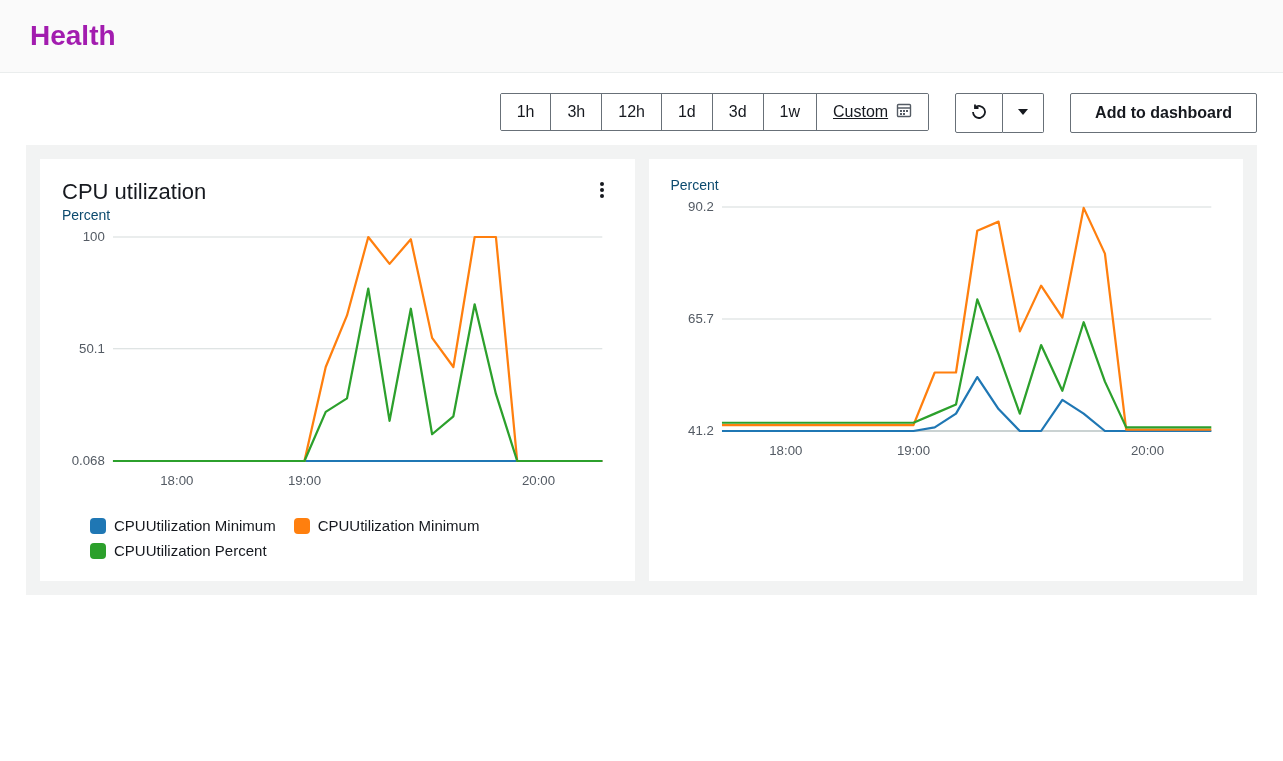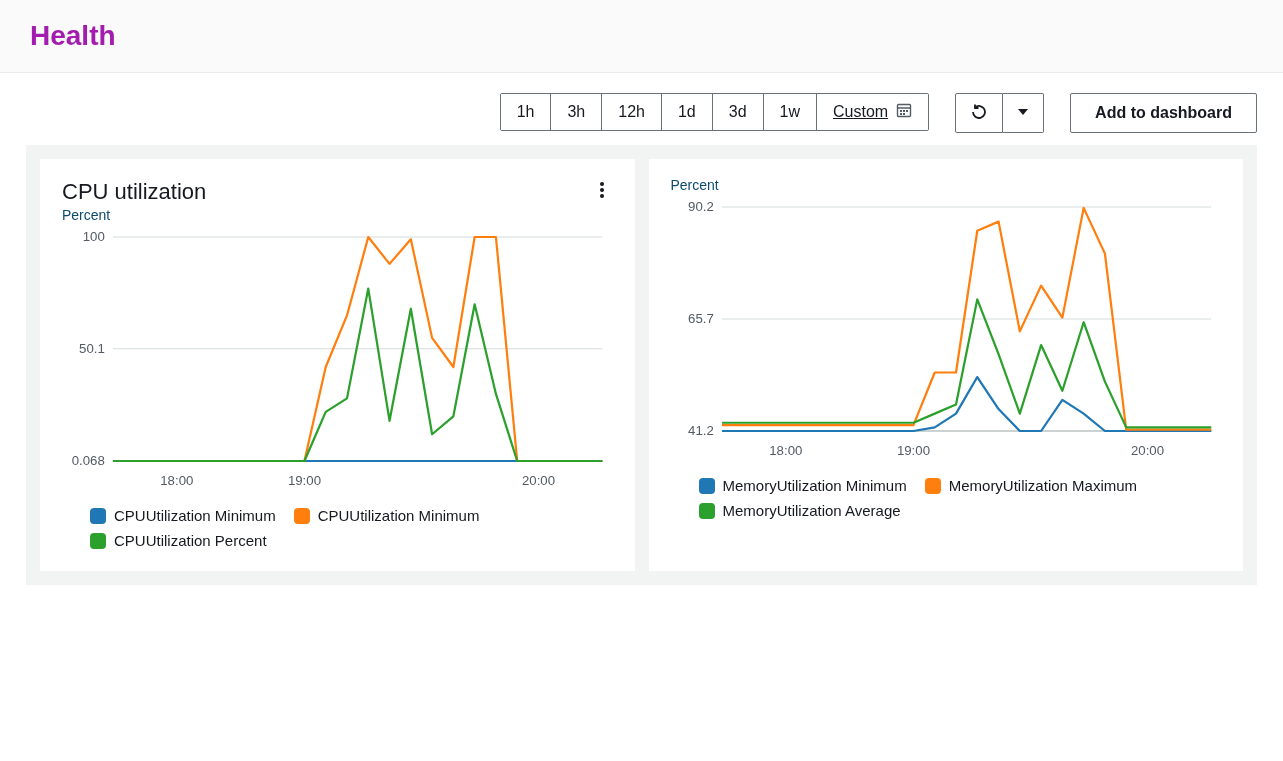--- a/index.html
+++ b/index.html
@@ -18,21 +18,21 @@
   .btn-group .icon-btn:last-child { border-top-left-radius: 0; border-bottom-left-radius: 0; border-left: none; }
   .add-btn { background: #fff; border: 1px solid #687078; border-radius: 2px; padding: 8px 24px; font-size: 16px; font-weight: 700; color: #16191f; cursor: pointer; height: 40px; }
   .panel-area { background: #f2f3f3; padding: 14px; display: flex; gap: 14px; }
   .chart-card { background: #fff; flex: 1; padding: 18px 22px 22px 22px; position: relative; }
   .chart-header { display: flex; justify-content: space-between; align-items: center; margin-bottom: 0; }
   .chart-title { font-size: 22px; font-weight: 400; color: #16191f; }
   .kebab { cursor: pointer; padding: 4px 8px; }
   .ylabel { font-size: 14px; color: #0c4a6e; margin-bottom: 8px; }
   .plot-wrap { position: relative; }
   .plot { width: 100%; height: 260px; display: block; }
-  .legend { display: flex; flex-wrap: wrap; gap: 8px 18px; margin-top: 16px; padding-left: 28px; }
+  .legend { display: flex; flex-wrap: wrap; gap: 8px 18px; margin-top: 26px; padding-left: 28px; }
   .legend-item { display: flex; align-items: center; gap: 8px; font-size: 15px; color: #16191f; }
   .legend-swatch { width: 16px; height: 16px; border-radius: 4px; }
   svg text { font-family: inherit; }
 </style>
 </head>
 <body>
 
 <div class="header-section">
   <h1 class="page-title">Health</h1>
 </div>
@@ -142,30 +142,16 @@
             <text x="42" y="10" text-anchor="end" font-size="13" fill="#545b64">90.2</text>
             <line x1="50" y1="230" x2="530" y2="230" stroke="#aab7b8" stroke-width="1"></line>
             <text x="112.6086956521739" y="254" text-anchor="middle" font-size="13" fill="#545b64">18:00</text>
             <text x="237.82608695652175" y="254" text-anchor="middle" font-size="13" fill="#545b64">19:00</text>
             <text x="467.39130434782606" y="254" text-anchor="middle" font-size="13" fill="#545b64">20:00</text>
             <path d="M50 230 L70.86956521739131 230 L91.73913043478261 230 L112.6086956521739 230 L133.47826086956522 230 L154.3478260869565 230 L175.2173913043478 230 L196.08695652173913 230 L216.95652173913044 230 L237.82608695652175 230 L258.695652173913 226.34285714285716 L279.5652173913044 212.62857142857143 L300.4347826086956 176.05714285714285 L321.30434782608694 208.05714285714288 L342.17391304347825 230 L363.04347826086956 230 L383.9130434782609 198.91428571428574 L404.78260869565213 212.62857142857143 L425.6521739130435 230 L446.5217391304348 230 L467.39130434782606 230 L488.2608695652174 230 L509.1304347826087 230 L530 230 " fill="none" stroke="#1f77b4" stroke-width="2.2" stroke-linejoin="round"></path>
             <path d="M50 224.05714285714285 L70.86956521739131 224.05714285714285 L91.73913043478261 224.05714285714285 L112.6086956521739 224.05714285714285 L133.47826086956522 224.05714285714285 L154.3478260869565 224.05714285714285 L175.2173913043478 224.05714285714285 L196.08695652173913 224.05714285714285 L216.95652173913044 224.05714285714285 L237.82608695652175 224.05714285714285 L258.695652173913 171.48571428571427 L279.5652173913044 171.48571428571427 L300.4347826086956 29.771428571428583 L321.30434782608694 20.62857142857143 L342.17391304347825 130.34285714285716 L363.04347826086956 84.62857142857145 L383.9130434782609 116.62857142857143 L404.78260869565213 6.914285714285725 L425.6521739130435 52.62857142857144 L446.5217391304348 228.62857142857143 L467.39130434782606 228.62857142857143 L488.2608695652174 228.62857142857143 L509.1304347826087 228.62857142857143 L530 228.62857142857143 " fill="none" stroke="#ff7f0e" stroke-width="2.2" stroke-linejoin="round"></path>
             <path d="M50 221.77142857142857 L70.86956521739131 221.77142857142857 L91.73913043478261 221.77142857142857 L112.6086956521739 221.77142857142857 L133.47826086956522 221.77142857142857 L154.3478260869565 221.77142857142857 L175.2173913043478 221.77142857142857 L196.08695652173913 221.77142857142857 L216.95652173913044 221.77142857142857 L237.82608695652175 221.77142857142857 L258.695652173913 212.62857142857143 L279.5652173913044 203.4857142857143 L300.4347826086956 98.34285714285716 L321.30434782608694 153.20000000000002 L342.17391304347825 212.62857142857143 L363.04347826086956 144.05714285714288 L383.9130434782609 189.7714285714286 L404.78260869565213 121.20000000000002 L425.6521739130435 180.62857142857143 L446.5217391304348 226.34285714285716 L467.39130434782606 226.34285714285716 L488.2608695652174 226.34285714285716 L509.1304347826087 226.34285714285716 L530 226.34285714285716 " fill="none" stroke="#2ca02c" stroke-width="2.2" stroke-linejoin="round"></path>
           </svg>
       </div>
-      <div class="legend" id="legend-1">
-          <div class="legend-item">
-       <span class="legend-swatch" style="background:#1f77b4"></span>
-       <span>MemoryUtilization Minimum</span>
-     </div>
-          <div class="legend-item">
-       <span class="legend-swatch" style="background:#ff7f0e"></span>
-       <span>MemoryUtilization Maximum</span>
-     </div>
-          <div class="legend-item">
-       <span class="legend-swatch" style="background:#2ca02c"></span>
-       <span>MemoryUtilization Average</span>
-     </div>
-        </div>
     </div>
 
   </div>
 </div>
 
 </body></html>

